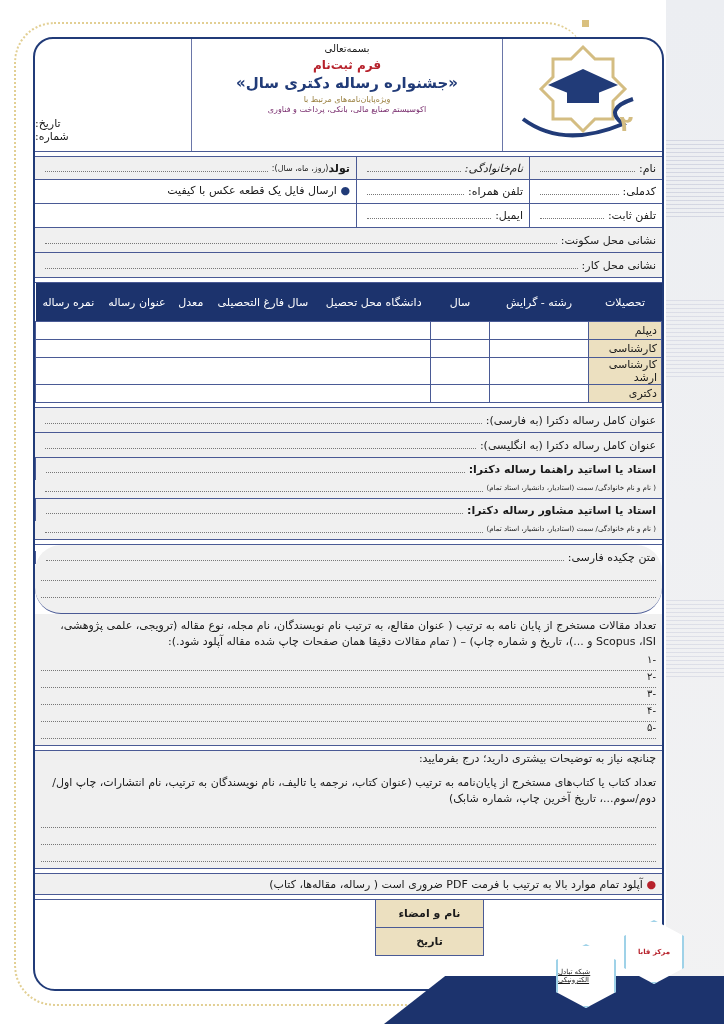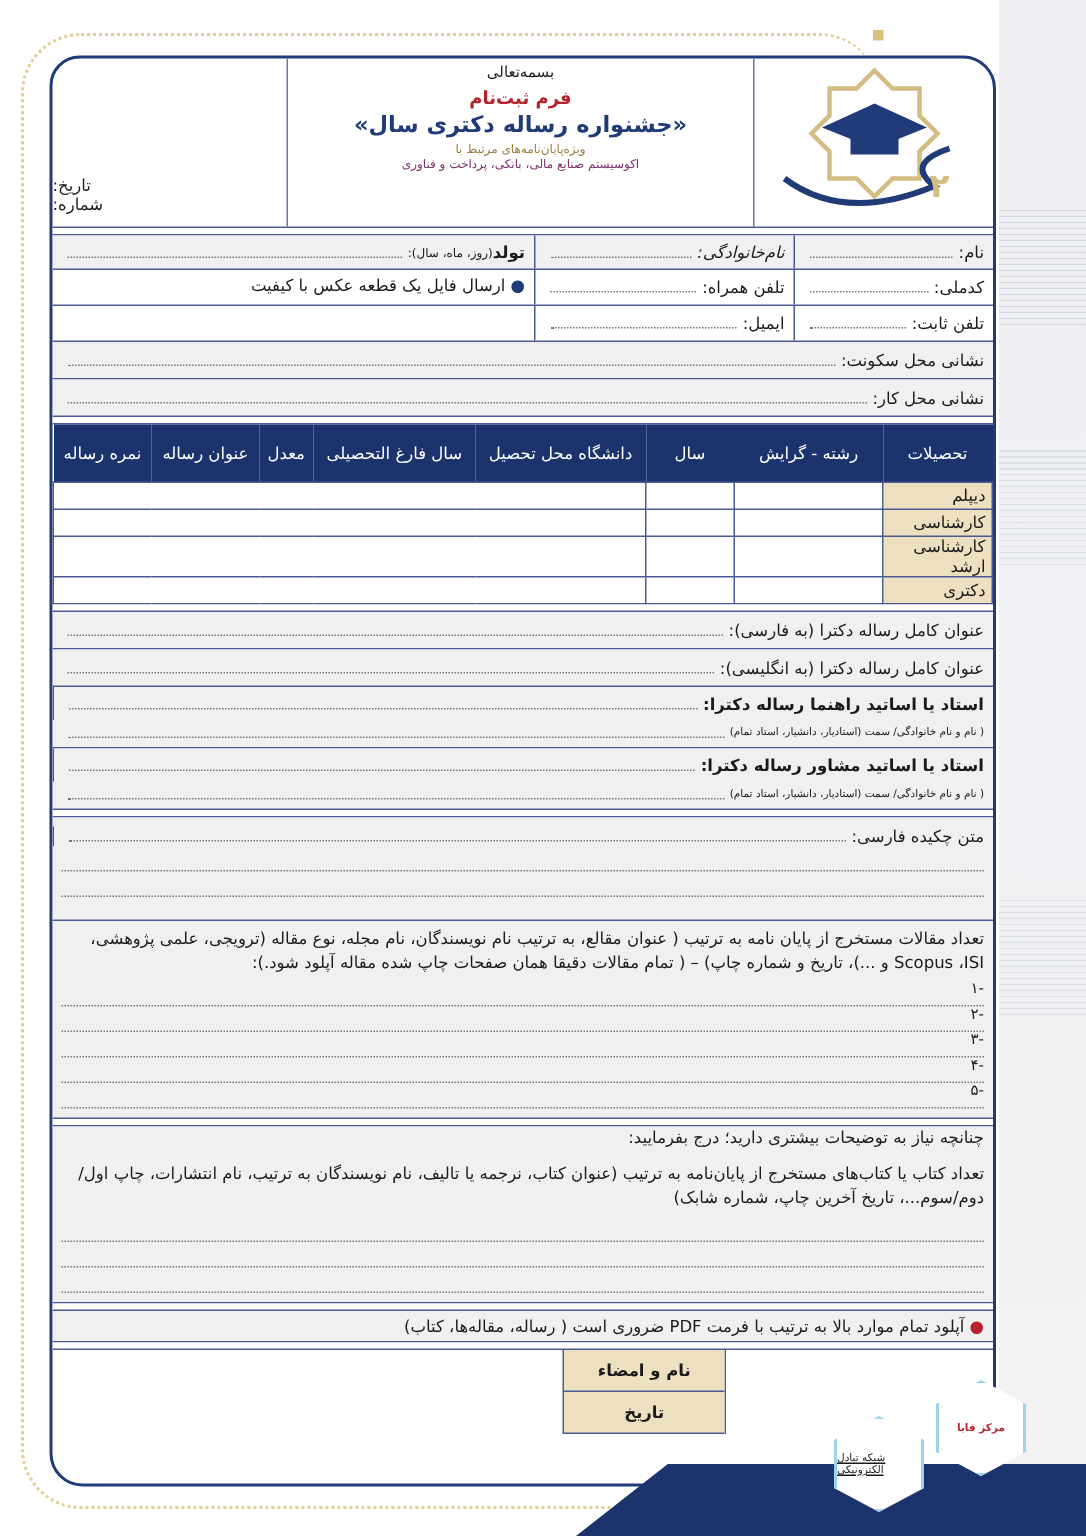--- a/index.html
+++ b/index.html
@@ -204,21 +204,21 @@
     <div class="cell" style="height:22px;">
         <b>استاد یا اساتید مشاور رساله دکترا:</b>
         <span class="dots"></span>
       </div>
     <div class="cell" style="height:16px;font-size:7px;">
         <span>( نام و نام خانوادگی/ سمت (استادیار، دانشیار، استاد تمام)</span>
         <span class="dots"></span>
       </div>
   </div>
   <div class="sep"></div>
-  <div class="grey" style="height:62px;border-bottom:1px solid #4a5a95;padding-top:6px;">
+  <div class="grey" style="height:62px;border-bottom:1px solid #4a5a95;padding-top:6px;border-radius:26px;">
     <div class="cell" style="direction:rtl;">
         <span>متن چکیده فارسی:</span>
         <span class="dots"></span>
       </div>
     <div class="line-dots"></div>
     <div class="line-dots"></div>
   </div>
 
   <div class="grey" style="border-bottom:1px solid #4a5a95;padding-bottom:6px;">
     <div class="para">تعداد مقالات مستخرج از پایان نامه به ترتیب ( عنوان مقالع، به ترتیب نام نویسندگان، نام مجله، نوع مقاله (ترویجی، علمی پژوهشی، Scopus ،ISI و ...)، تاریخ و شماره چاپ) – ( تمام مقالات دقیقا همان صفحات چاپ شده مقاله آپلود شود.):</div>

